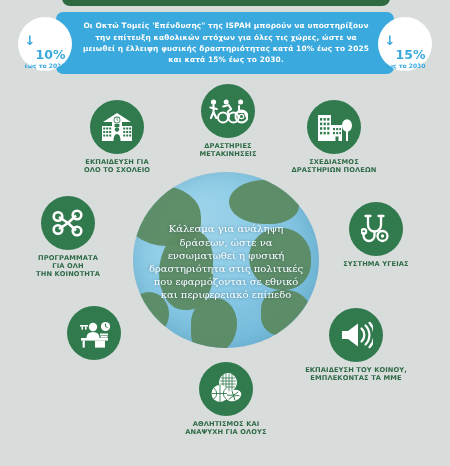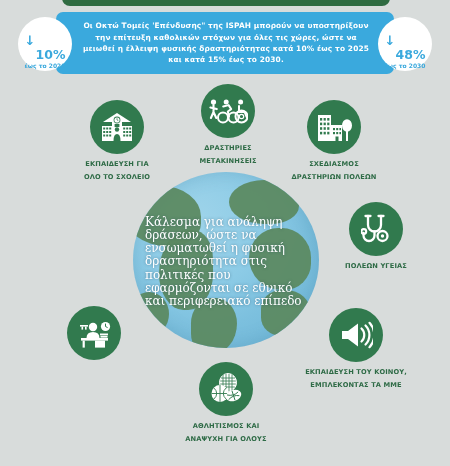--- a/index.html
+++ b/index.html
@@ -49,35 +49,35 @@
     border-radius:50%;
     background:
       radial-gradient(circle at 34% 28%, #9fd4ea 0%, #8ccbe6 38%, #7cc0de 62%, #6bb4d6 100%);
     overflow:hidden;
     box-shadow:inset 0 0 18px rgba(60,120,150,.25);
   }
   .land{position:absolute;background:#5c8a62;border-radius:46% 54% 40% 60%;opacity:.95;}
   .globe-text{
     position:absolute;left:133px;top:182px;width:186px;height:160px;
     display:flex;align-items:center;justify-content:center;
-    color:#ffffff;font-size:12px;line-height:13.2px;text-align:left;
+    color:#ffffff;font-size:10px;line-height:13.2px;text-align:center;
     font-family:"DejaVu Serif","Liberation Serif",serif;
     text-shadow:0 0 3px rgba(30,70,95,.55);
     padding:0 12px;box-sizing:border-box;
   }
 
   
   .node{position:absolute;width:120px;text-align:center;}
   .circle{
     width:54px;height:54px;border-radius:50%;
     background:#317a4e;margin:0 auto;
     display:flex;align-items:center;justify-content:center;
   }
   .node-label{
-    margin-top:4px;color:#2e6b46;font-size:6.7px;line-height:13px;
+    margin-top:4px;color:#2e6b46;font-size:6.7px;line-height:8px;
     font-weight:bold;letter-spacing:0.1px;white-space:pre-line;
   }
 
   .n-school   {left:57px; top:100px;}
   .n-transport{left:168px;top:84px;}
   .n-city     {left:274px;top:100px;text-align:center;}
   .n-community{left:8px;  top:196px;}
   .n-health   {left:316px;top:202px;}
   .n-work     {left:34px; top:306px;}
   .n-media    {left:296px;top:308px;}
@@ -100,21 +100,21 @@
       <span class="badge-arrow">↓</span>
       <span class="badge-pct">10%</span>
     </div>
     <div class="badge-sub">έως το
 2025</div>
   </div>
 
   <div class="badge right">
     <div class="badge-top">
       <span class="badge-arrow">↓</span>
-      <span class="badge-pct">48%</span>
+      <span class="badge-pct">15%</span>
     </div>
     <div class="badge-sub">έως το
 2030</div>
   </div>
 
   <div class="globe">
     <div class="land" style="left:-10px;top:14px;width:78px;height:60px;"></div>
     <div class="land" style="left:26px;top:58px;width:54px;height:80px;border-radius:60% 40% 50% 50%;"></div>
     <div class="land" style="left:58px;top:126px;width:46px;height:56px;border-radius:50% 50% 60% 40%;"></div>
     <div class="land" style="left:96px;top:8px;width:70px;height:44px;border-radius:55% 45% 45% 55%;"></div>
@@ -214,33 +214,50 @@
           <rect x="19.5" y="25.5" width="3" height="4.5"></rect>
         </g>
         <ellipse cx="31" cy="14.5" rx="5" ry="6.2" fill="#fff"></ellipse>
         <rect x="30" y="18" width="2" height="12" fill="#fff"></rect>
       </svg>
     </div>
     <div class="node-label">ΣΧΕΔΙΑΣΜΟΣ
 ΔΡΑΣΤΗΡΙΩΝ ΠΟΛΕΩΝ</div>
   </div>
 
+  <div class="node n-community">
+    <div class="circle">
+      <svg width="32" height="28" viewBox="0 0 32 28">
+        <line x1="7" y1="8" x2="16" y2="14" stroke="#fff" stroke-width="2.6"></line>
+        <line x1="7" y1="20" x2="16" y2="14" stroke="#fff" stroke-width="2.6"></line>
+        <line x1="16" y1="14" x2="24" y2="6.5" stroke="#fff" stroke-width="2.6"></line>
+        <line x1="16" y1="14" x2="24" y2="21.5" stroke="#fff" stroke-width="2.6"></line>
+        <circle cx="6" cy="7.5" r="4.3" fill="none" stroke="#fff" stroke-width="2.6"></circle>
+        <circle cx="6" cy="20.5" r="4.3" fill="none" stroke="#fff" stroke-width="2.6"></circle>
+        <circle cx="25" cy="6" r="4.3" fill="none" stroke="#fff" stroke-width="2.6"></circle>
+        <circle cx="25" cy="22" r="4.3" fill="none" stroke="#fff" stroke-width="2.6"></circle>
+      </svg>
+    </div>
+    <div class="node-label">ΠΡΟΓΡΑΜΜΑΤΑ
+ΓΙΑ ΟΛΗ
+ΤΗΝ ΚΟΙΝΟΤΗΤΑ</div>
+  </div>
 
   <div class="node n-health">
     <div class="circle">
       <svg width="30" height="32" viewBox="0 0 30 32">
         <path d="M7 3 l0 9 a6.5 6.5 0 0 0 13 0 l0 -9" fill="none" stroke="#fff" stroke-width="2.3" stroke-linecap="round"></path>
         <path d="M4.5 3 l5 0 M17.5 3 l5 0" stroke="#fff" stroke-width="2.3" stroke-linecap="round"></path>
         <path d="M13.5 18.5 l0 4 a5.5 5.5 0 0 1 -11 0 l0 -2.5" fill="none" stroke="#fff" stroke-width="2.3" stroke-linecap="round"></path>
         <circle cx="2.8" cy="18.5" r="2.4" fill="none" stroke="#fff" stroke-width="2.1"></circle>
         <circle cx="21.5" cy="23" r="5" fill="none" stroke="#fff" stroke-width="2.3"></circle>
         <circle cx="21.5" cy="23" r="1.7" fill="#fff"></circle>
       </svg>
     </div>
-    <div class="node-label">ΠΟΛΕΩΝ ΥΓΕΙΑΣ</div>
+    <div class="node-label">ΣΥΣΤΗΜΑ ΥΓΕΙΑΣ</div>
   </div>
 
   <div class="node n-work">
     <div class="circle">
       <svg width="38" height="30" viewBox="0 0 38 30">
         <circle cx="18" cy="9" r="4.2" fill="#fff"></circle>
         <path d="M11.5 20 q0-6 6.5-6 q6.5 0 6.5 6 z" fill="#fff"></path>
         <rect x="6" y="20" width="27" height="2.6" fill="#fff"></rect>
         <rect x="7.6" y="22.6" width="2.2" height="7" fill="#fff"></rect>
         <rect x="20" y="22.6" width="10" height="7" fill="#fff"></rect>

